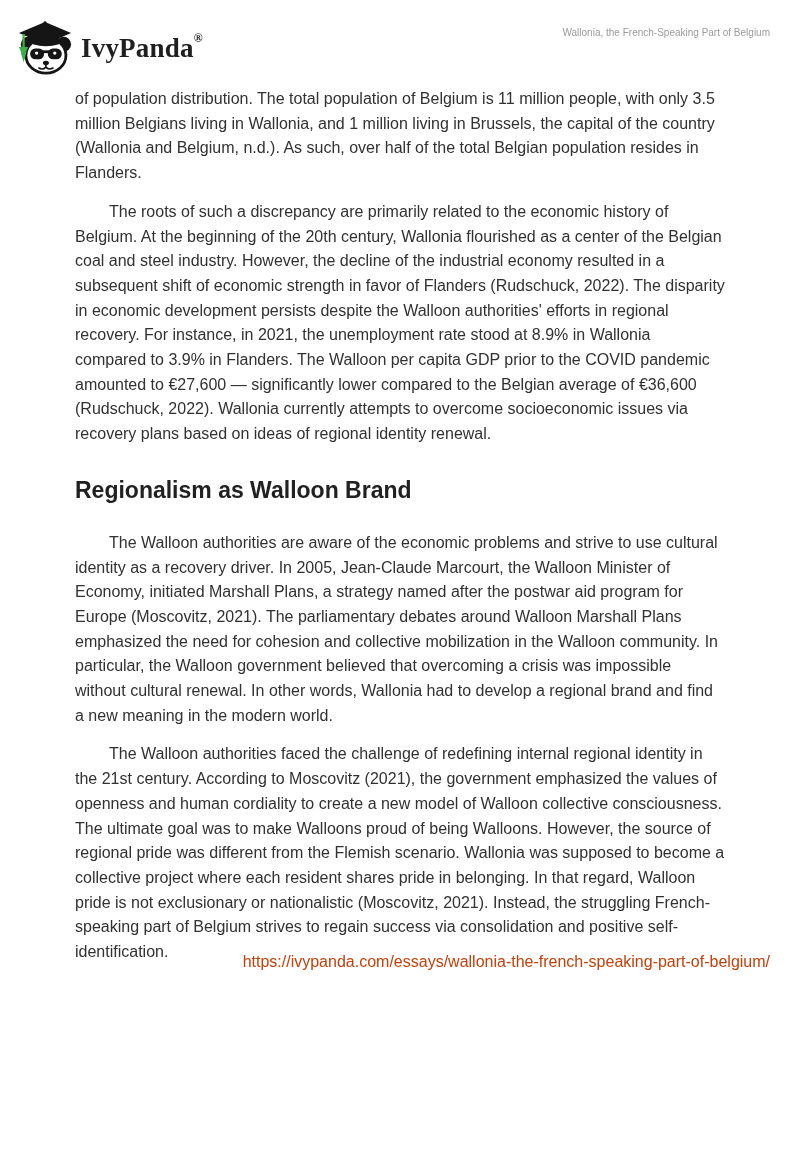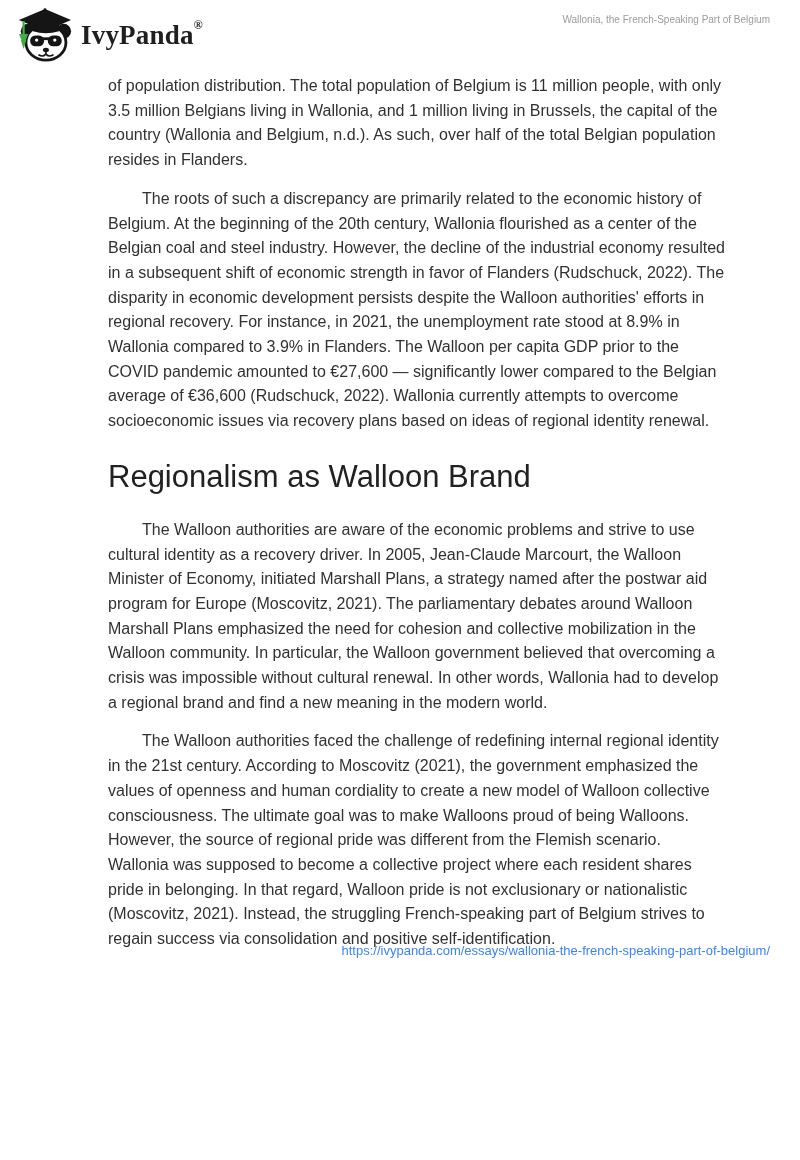--- a/index.html
+++ b/index.html
@@ -1,21 +1,21 @@
 <!DOCTYPE html>
 <html><head>
 <meta charset="utf-8">
 <style>
   * { margin: 0; padding: 0; box-sizing: border-box; }
   html, body { background: #ffffff; }
   .page {
     position: relative;
     width: 800px;
     height: 976px;
-    margin: 0 auto;
+    margin: 13px auto;
     background: #ffffff;
     font-family: "Liberation Sans", sans-serif;
     overflow: hidden;
   }
   
   .header {
     position: relative;
     height: 70px;
     padding: 8px 30px 0 15px;
   }
@@ -43,45 +43,45 @@
   }
   .doc-title {
     position: absolute;
     top: 14px;
     right: 30px;
     font-size: 10px;
     color: #9b9b9b;
   }
   
   .article {
-    padding: 4px 75px 0 108px;
+    padding: 4px 75px 0 75px;
     color: #313131;
     font-size: 16px;
     line-height: 24.7px;
   }
   .article p {
     margin: 0 0 14px 0;
     text-indent: 34px;
     text-align: left;
   }
   .article p.no-indent { text-indent: 0; }
   .article h2 {
-    font-size: 31px;
+    font-size: 23px;
     line-height: 34px;
-    font-weight: normal;
+    font-weight: bold;
     color: #212121;
     margin: 26px 0 24px 0;
   }
   
   .footer-url {
     position: absolute;
     right: 30px;
     bottom: 18px;
-    font-size: 13px;
-    color: #3b82f6;
+    font-size: 16px;
+    color: #c2410c;
   }
 </style>
 </head>
 <body>
 
 <div class="page">
 
   <header class="header">
     <div class="brand">
       <svg class="brand-logo" width="60" height="54" viewBox="0 0 64 58" xmlns="http://www.w3.org/2000/svg">

